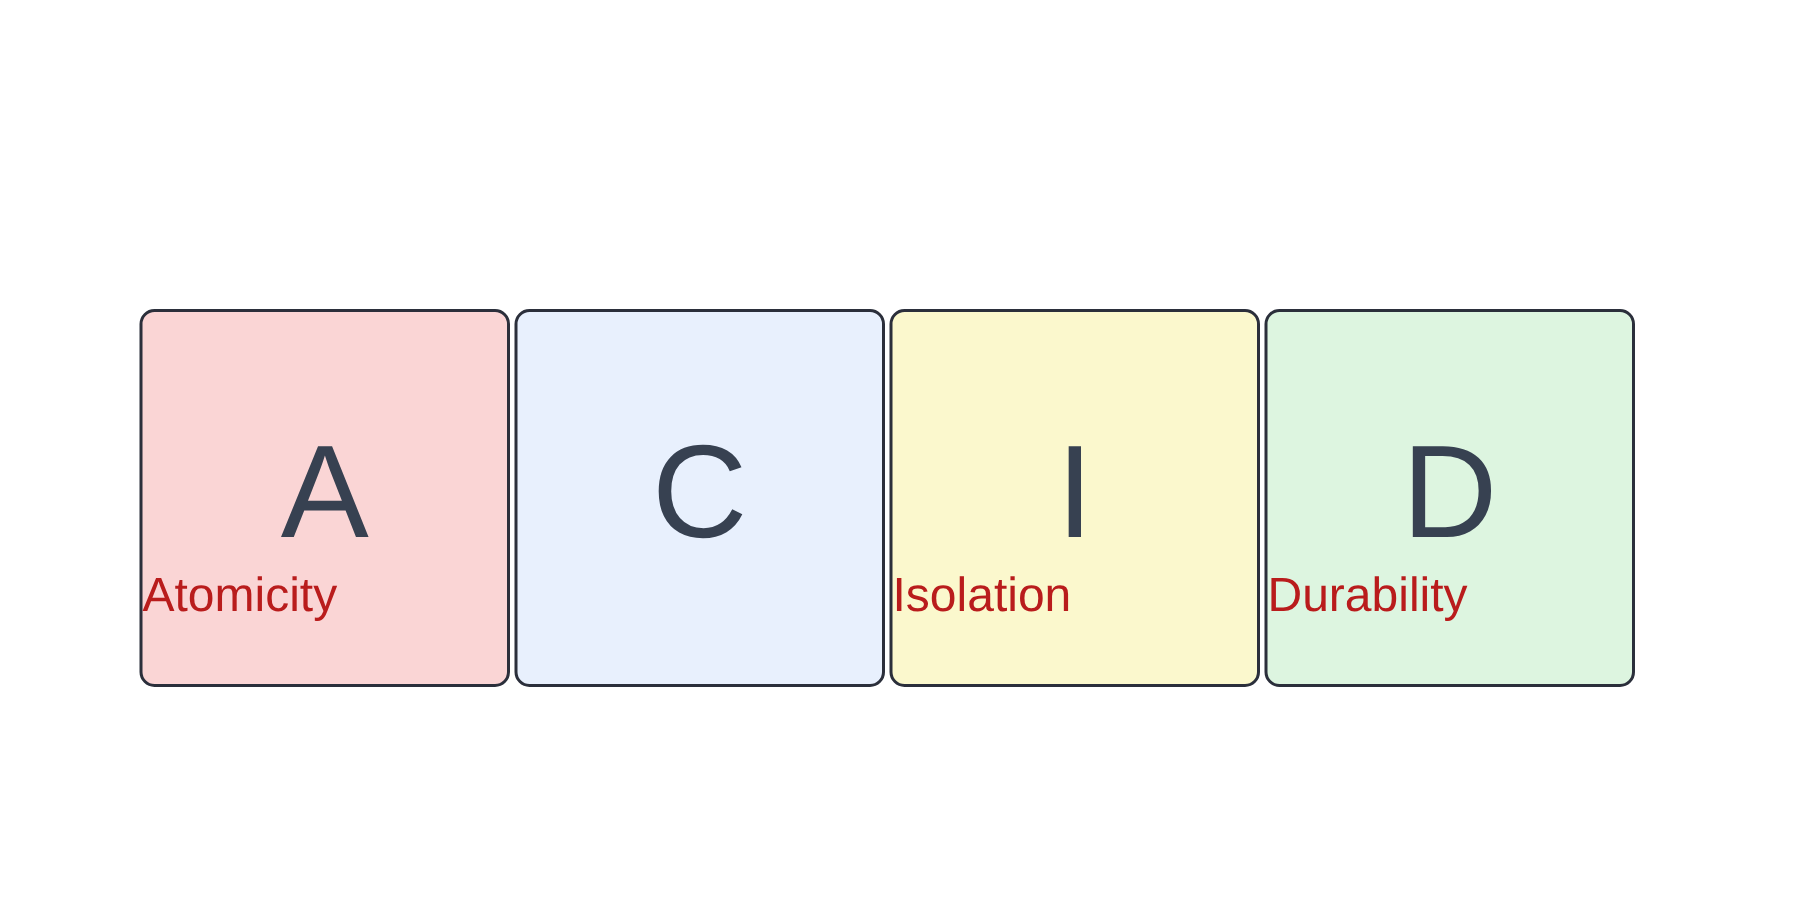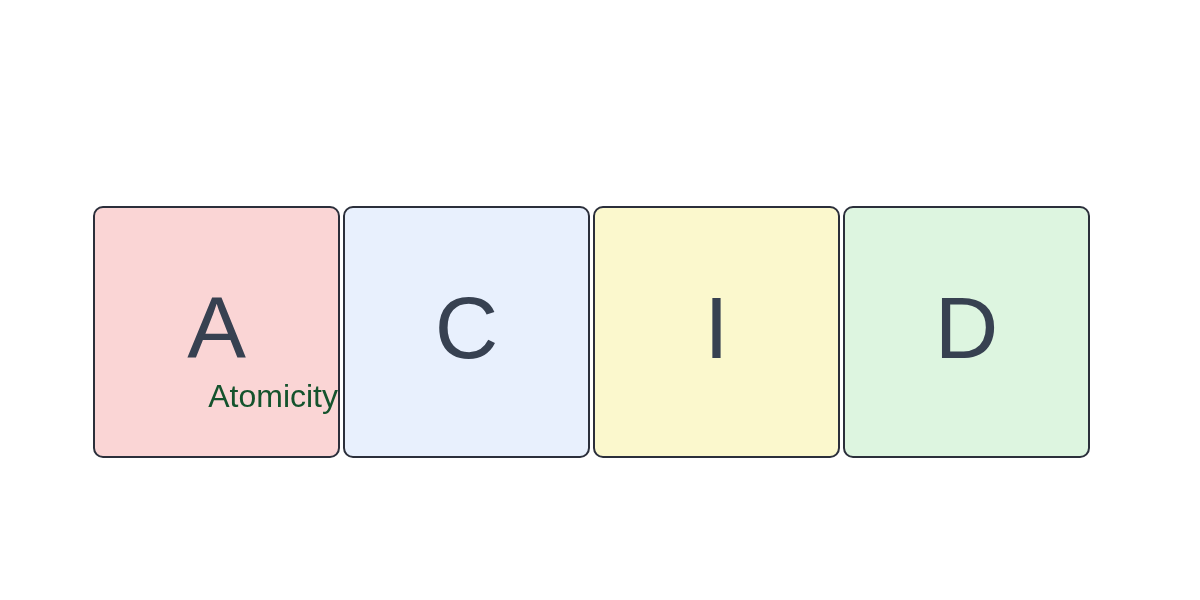--- a/index.html
+++ b/index.html
@@ -49,48 +49,49 @@
     line-height: 88px;
     font-weight: 400;
     color: #374151;
     letter-spacing: 0px;
   }
   .card-label {
     position: absolute;
     left: 0;
     right: 0;
     top: 170px;
-    text-align: right;
+    text-align: left;
     font-family: "Liberation Sans", sans-serif;
     font-size: 32px;
     line-height: 36px;
     font-weight: 400;
-    color: #14532d;
-    padding-left: 22px;
+    color: #b91c1c;
   }
 </style>
 </head>
 <body>
 
 <div id="diagram-canvas">
 
   <div id="acid-row">
 
     <div class="acid-card" style="background:#fad5d5;">
       <div class="card-letter">A</div>
       <div class="card-label">Atomicity</div>
     </div>
 
     <div class="acid-card" style="background:#e8f0fd;">
       <div class="card-letter">C</div>
     </div>
 
     <div class="acid-card" style="background:#fbf8cd;">
       <div class="card-letter">I</div>
+      <div class="card-label">Isolation</div>
     </div>
 
     <div class="acid-card" style="background:#ddf5e0;">
       <div class="card-letter">D</div>
+      <div class="card-label">Durability</div>
     </div>
 
   </div>
 
 </div>
 
 </body></html>

